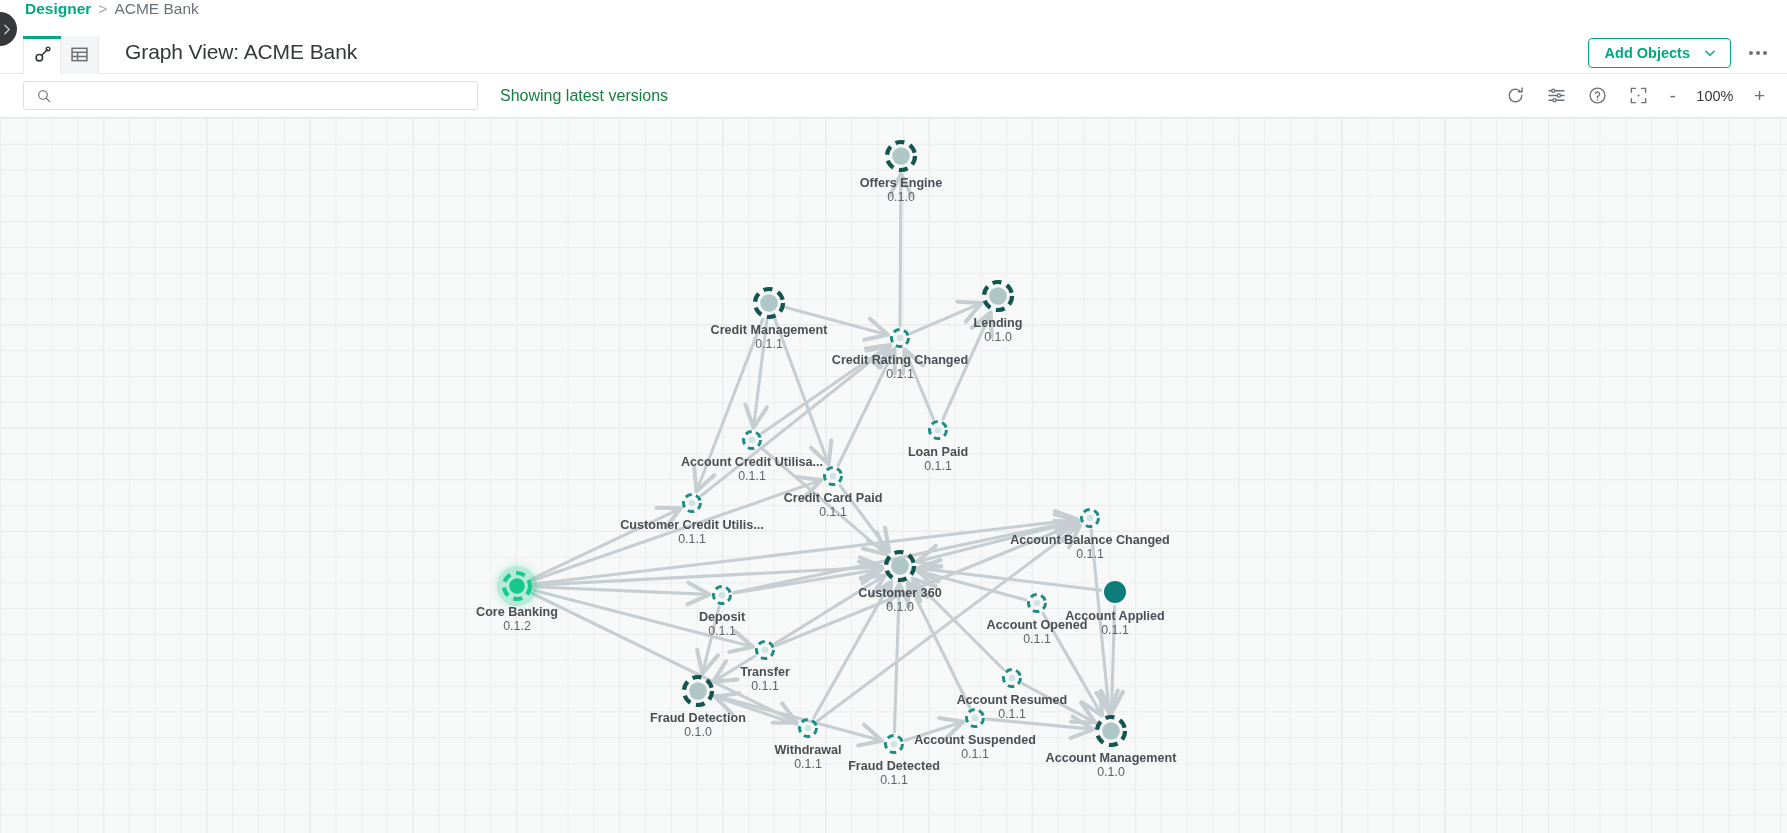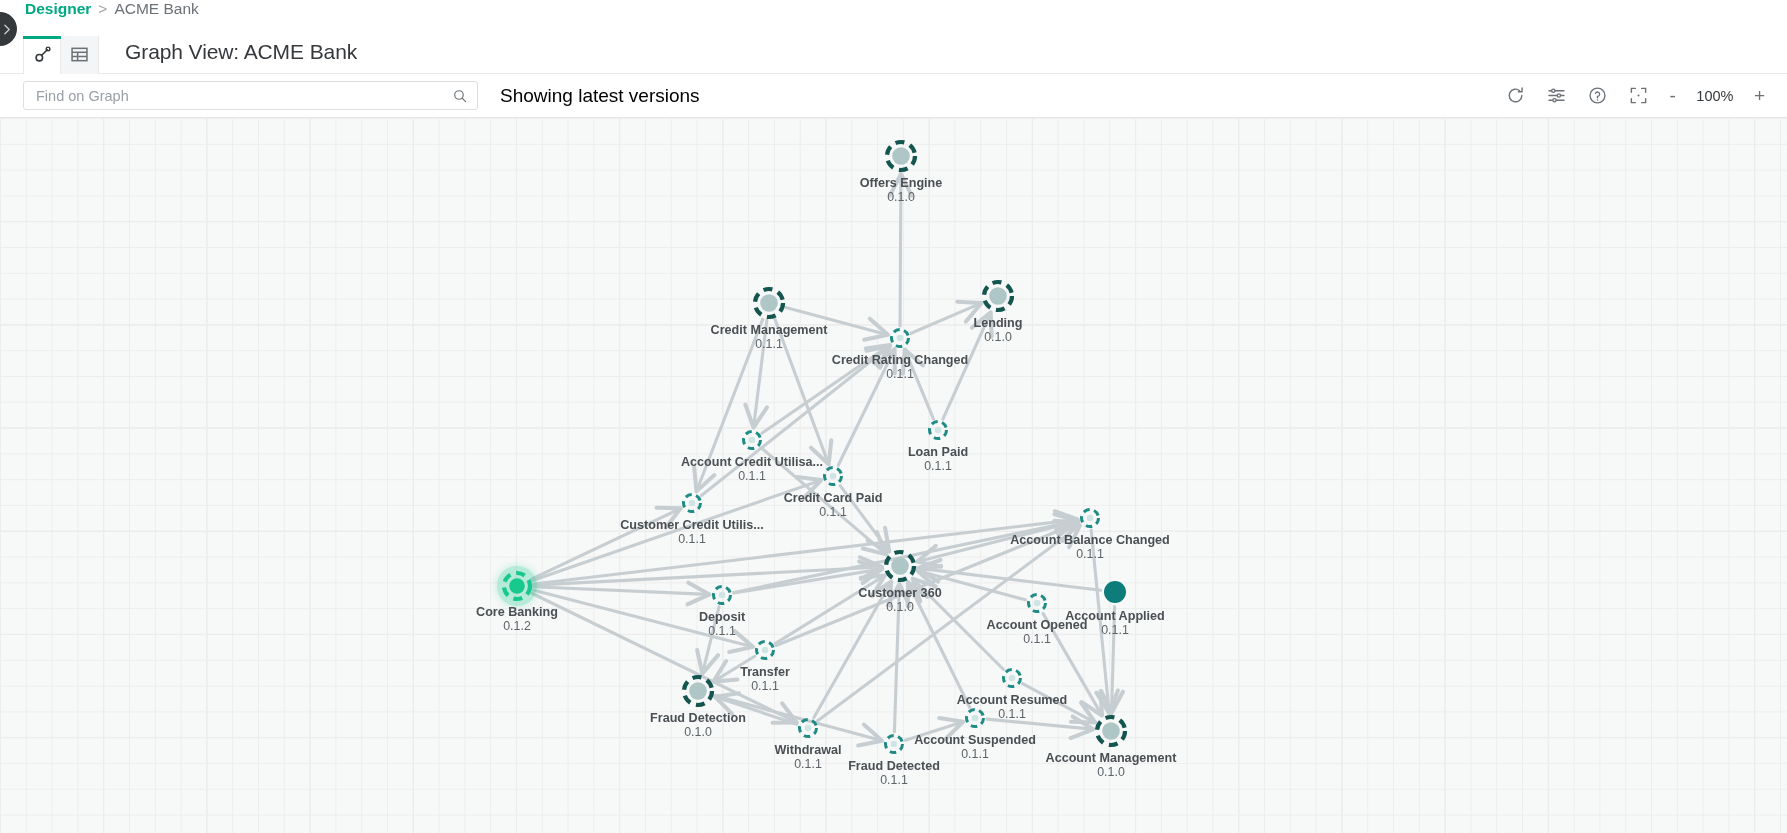--- a/index.html
+++ b/index.html
@@ -80,21 +80,21 @@
     margin-left: 23px; width: 455px; height: 29px;
     border: 1px solid #dcdfe2; border-radius: 3px;
     display: flex; align-items: center; padding: 0 9px 0 12px; background: #fff;
   }
   .search-wrap input {
     flex: 1; border: none; outline: none; font-size: 14.5px;
     color: #35393C; font-family: "Liberation Sans", sans-serif; background: transparent;
   }
   .search-wrap input::placeholder { color: #9aa0a6; }
   .versions-note {
-    margin-left: 22px; font-size: 19px; color: #000000;
+    margin-left: 22px; font-size: 16px; color: #15803d;
   }
   .toolbar-right {
     margin-left: auto; display: flex; align-items: center;
     gap: 22px; padding-right: 22px;
   }
   .tool-icon { cursor: pointer; display: flex; align-items: center; justify-content: center; }
   .zoom-ctrl { display: flex; align-items: center; gap: 18px; }
   .zoom-sign { font-size: 19px; color: #6b7176; cursor: pointer; line-height: 1; user-select: none; }
   .zoom-pct { font-size: 14.5px; font-weight: normal; color: #35393C; min-width: 42px; text-align: center; }
 
@@ -151,25 +151,37 @@
         <svg width="19" height="19" viewBox="0 0 24 24">
           <rect x="2.6" y="4.2" width="18.8" height="15.6" fill="none" stroke="#6b7176" stroke-width="1.9"></rect>
           <line x1="2.6" y1="9.2" x2="21.4" y2="9.2" stroke="#6b7176" stroke-width="1.9"></line>
           <line x1="2.6" y1="14.5" x2="21.4" y2="14.5" stroke="#6b7176" stroke-width="1.9"></line>
           <line x1="9.6" y1="9.2" x2="9.6" y2="19.8" stroke="#6b7176" stroke-width="1.9"></line>
         </svg>
       </div>
     </div>
     <div class="graph-title">Graph View: ACME Bank</div>
 
+    <div class="header-actions">
+      <div class="add-objects-btn">
+        <span>Add Objects</span>
+        <svg width="14" height="14" viewBox="0 0 24 24">
+          <path d="M5 9 L12 16 L19 9" fill="none" stroke="#00A982" stroke-width="2.6" stroke-linecap="round" stroke-linejoin="round"></path>
+        </svg>
+      </div>
+      <div class="kebab-btn">
+        <i></i>
+        <i></i>
+        <i></i>
+      </div>
+    </div>
   </div>
 
   <div class="toolbar">
     <div class="search-wrap">
-      <input type="text" placeholder="Find on Graph" style="">
       <svg width="16" height="16" viewBox="0 0 24 24">
         <circle cx="10.5" cy="10.5" r="6.4" fill="none" stroke="#6b7176" stroke-width="1.7"></circle>
         <line x1="15.4" y1="15.4" x2="20.4" y2="20.4" stroke="#6b7176" stroke-width="1.7" stroke-linecap="round"></line>
       </svg>
     </div>
     <div class="versions-note">Showing latest versions</div>
 
     <div class="toolbar-right">
       <div class="tool-icon">
         <svg width="19" height="19" viewBox="0 0 24 24">

